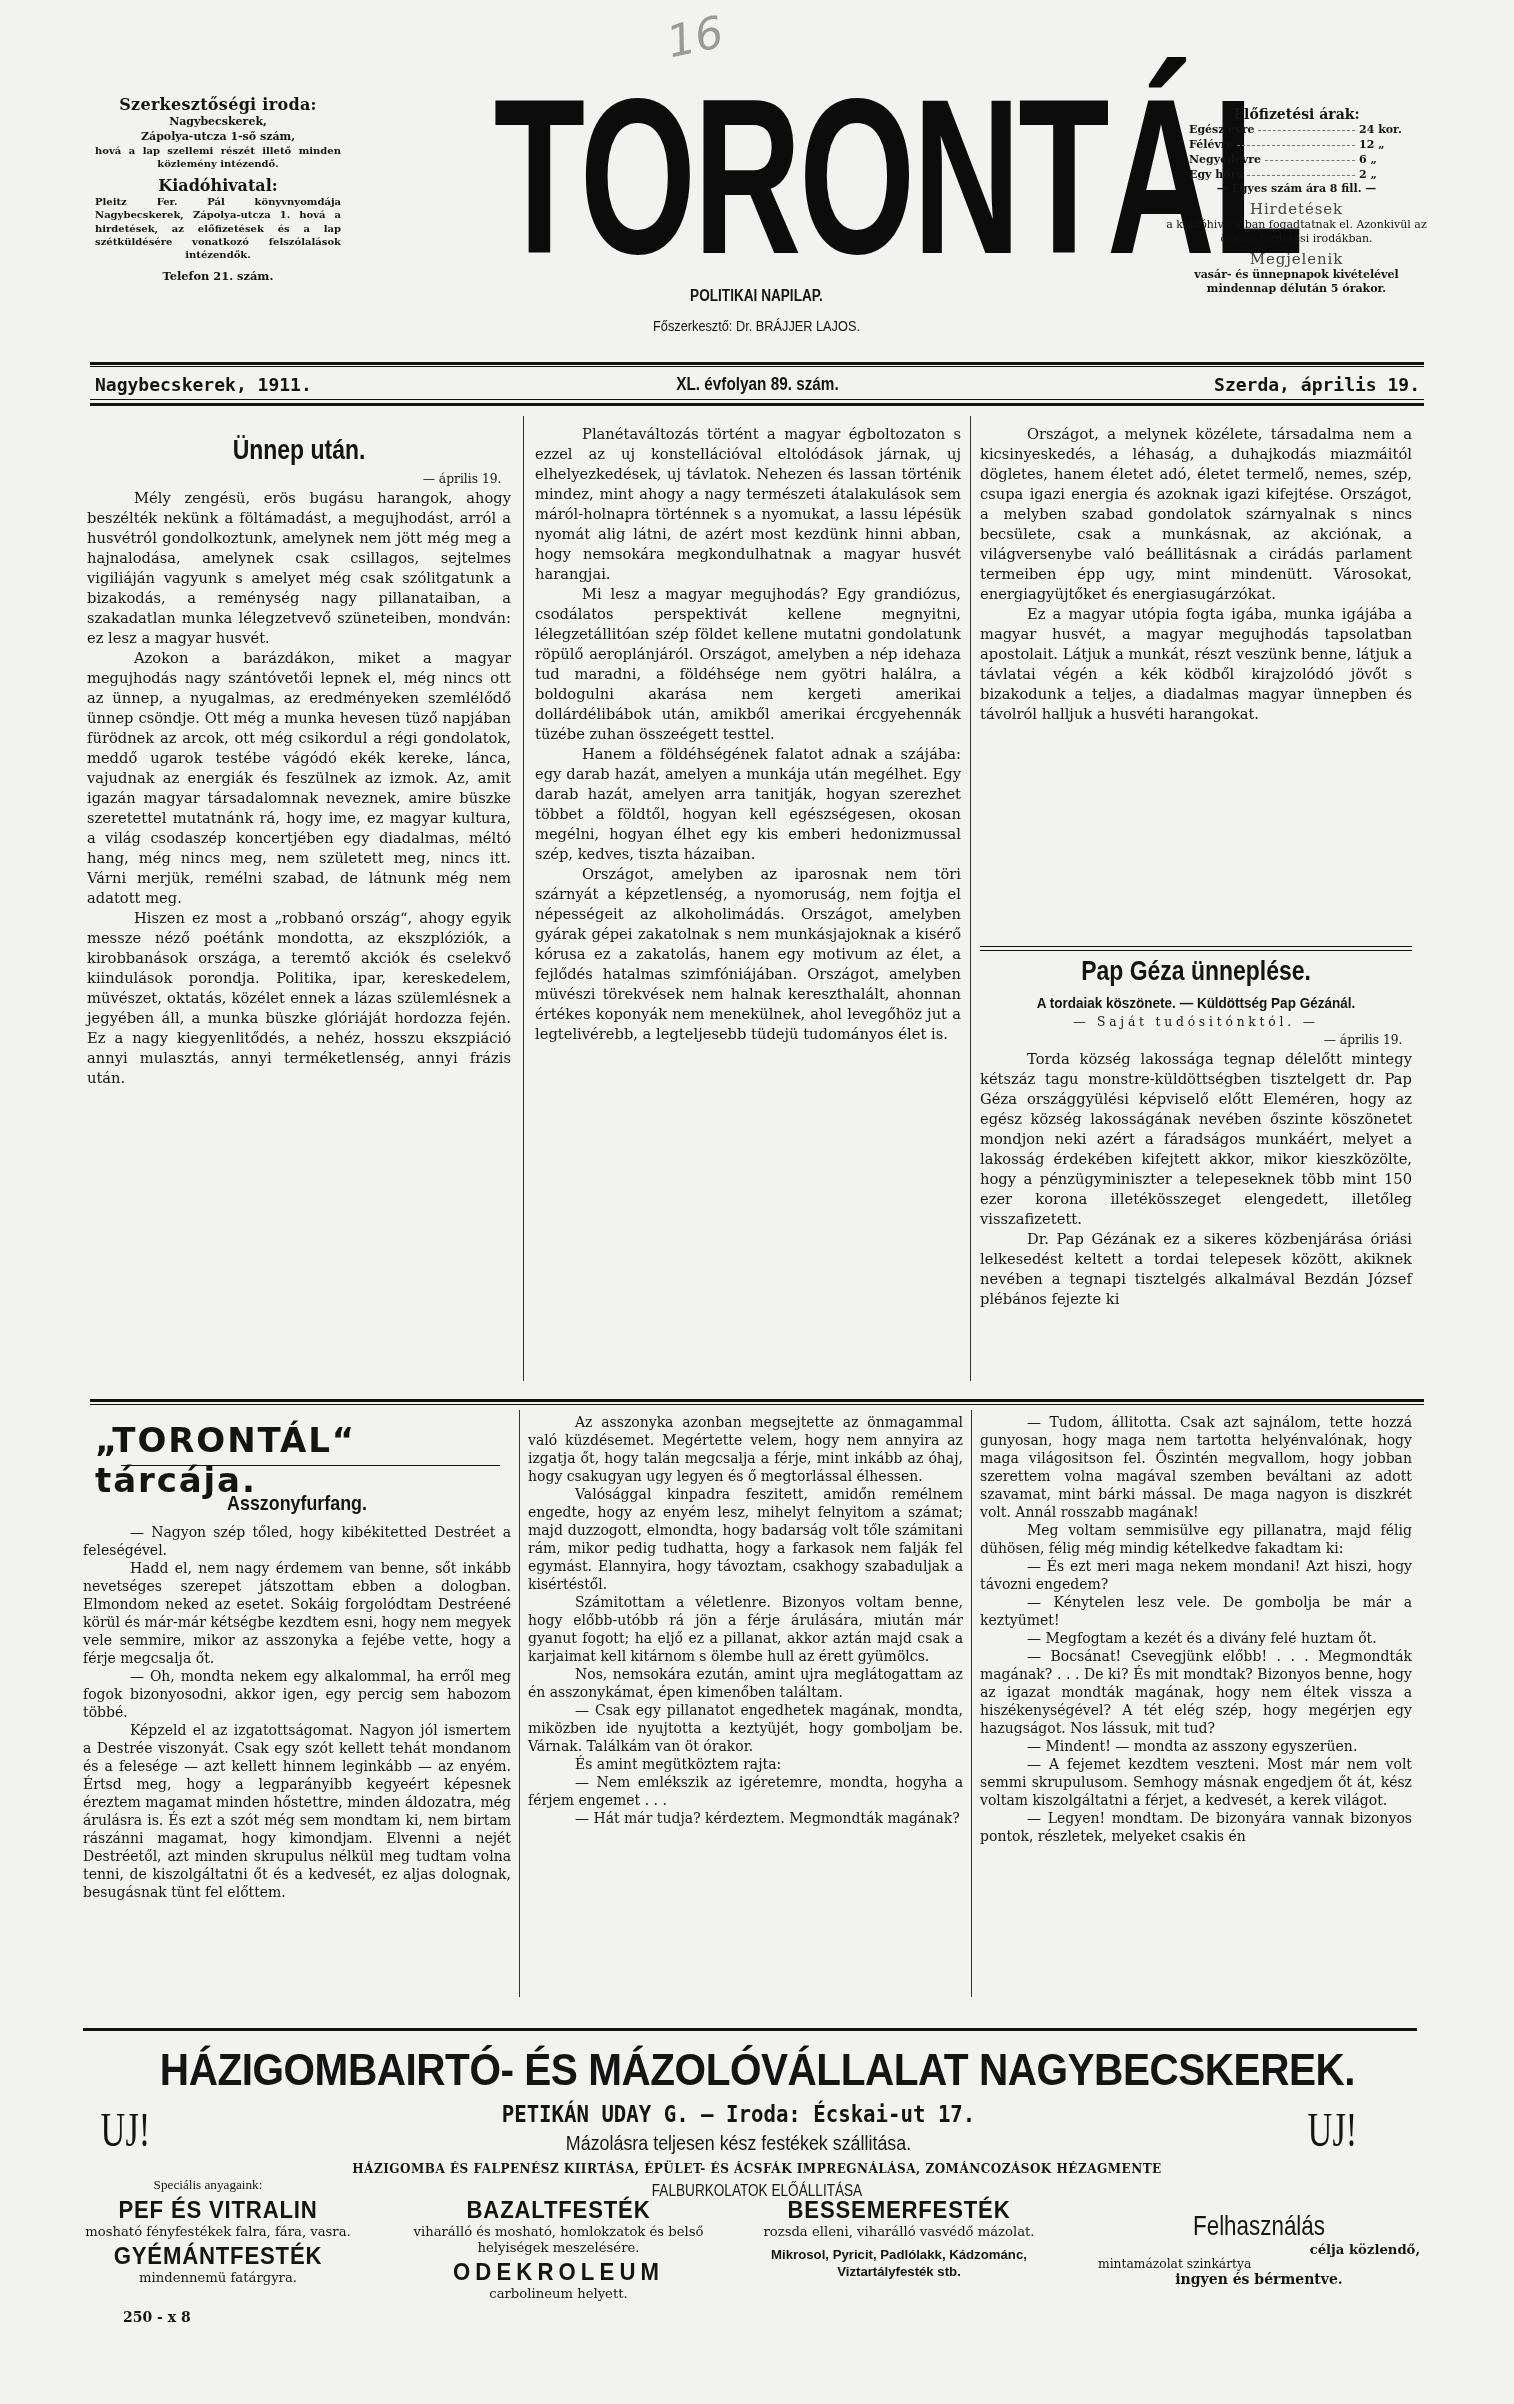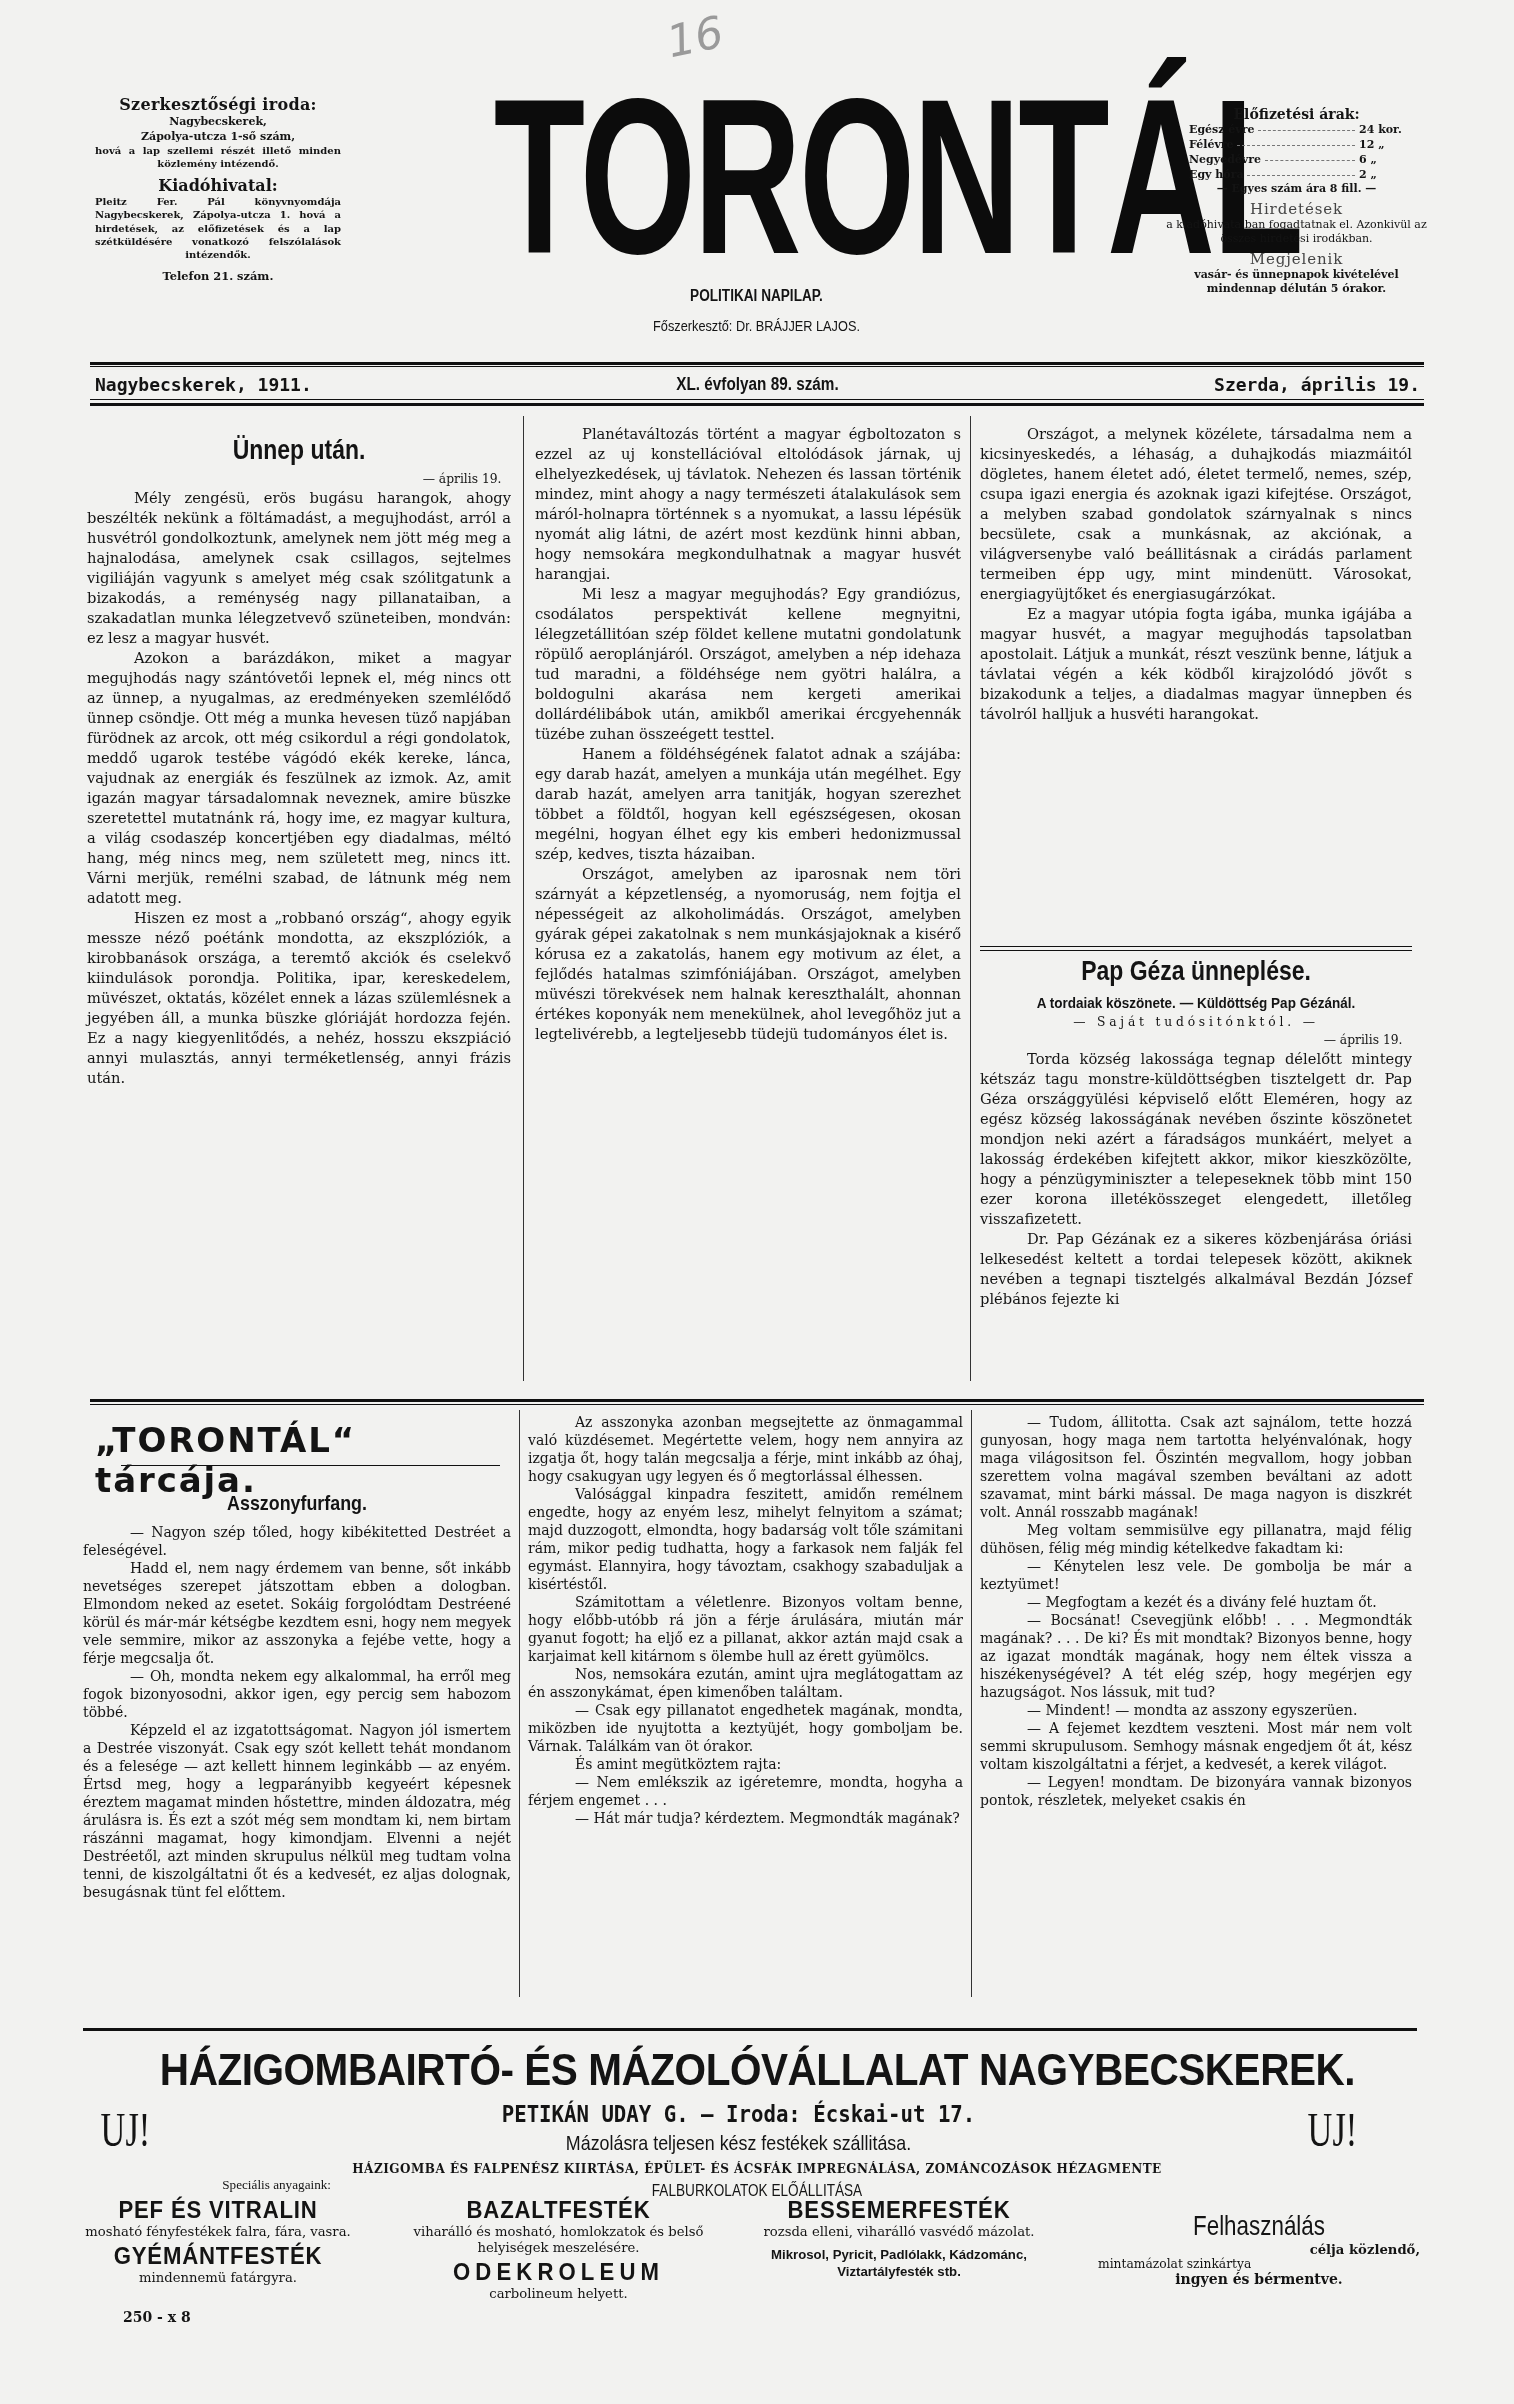--- a/index.html
+++ b/index.html
@@ -169,37 +169,38 @@
   <p>Nos, nemsokára ezután, amint ujra meglátogattam az én asszonykámat, épen kimenőben találtam.</p>
   <p>— Csak egy pillanatot engedhetek magának, mondta, miközben ide nyujtotta a keztyüjét, hogy gomboljam be. Várnak. Találkám van öt órakor.</p>
   <p>És amint megütköztem rajta:</p>
   <p>— Nem emlékszik az igéretemre, mondta, hogyha a férjem engemet . . .</p>
   <p>— Hát már tudja? kérdeztem. Megmondták magának?</p>
 </div>
 <div class="vline" style="left:971px; top:1410px; height:587px;"></div>
 <div class="col small" style="left:980px; top:1413px; width:432px;">
   <p>— Tudom, állitotta. Csak azt sajnálom, tette hozzá gunyosan, hogy maga nem tartotta helyénvalónak, hogy maga világositson fel. Őszintén megvallom, hogy jobban szerettem volna magával szemben beváltani az adott szavamat, mint bárki mással. De maga nagyon is diszkrét volt. Annál rosszabb magának!</p>
   <p>Meg voltam semmisülve egy pillanatra, majd félig dühösen, félig még mindig kételkedve fakadtam ki:</p>
+  <p>— És ezt meri maga nekem mondani! Azt hiszi, hogy távozni engedem?</p>
   <p>— Kénytelen lesz vele. De gombolja be már a keztyümet!</p>
   <p>— Megfogtam a kezét és a divány felé huztam őt.</p>
   <p>— Bocsánat! Csevegjünk előbb! . . . Megmondták magának? . . . De ki? És mit mondtak? Bizonyos benne, hogy az igazat mondták magának, hogy nem éltek vissza a hiszékenységével? A tét elég szép, hogy megérjen egy hazugságot. Nos lássuk, mit tud?</p>
   <p>— Mindent! — mondta az asszony egyszerüen.</p>
   <p>— A fejemet kezdtem veszteni. Most már nem volt semmi skrupulusom. Semhogy másnak engedjem őt át, kész voltam kiszolgáltatni a férjet, a kedvesét, a kerek világot.</p>
   <p>— Legyen! mondtam. De bizonyára vannak bizonyos pontok, részletek, melyeket csakis én</p>
 </div>
 
 <div class="rule thick" style="left:83px; top:2028px; width:1334px;"></div>
 <div class="ad-title" style="top:2044px;">HÁZIGOMBAIRTÓ- ÉS MÁZOLÓVÁLLALAT NAGYBECSKEREK.</div>
 <div class="uj" style="left:90px;">UJ!</div>
 <div class="uj" style="left:1297px;">UJ!</div>
 <div class="ad-line ad-addr">PETIKÁN UDAY G. — Iroda: Écskai-ut 17.</div>
 <div class="ad-line ad-sub">Mázolásra teljesen kész festékek szállitása.</div>
 <div class="ad-line ad-caps">HÁZIGOMBA ÉS FALPENÉSZ KIIRTÁSA, ÉPÜLET- ÉS ÁCSFÁK IMPREGNÁLÁSA, ZOMÁNCOZÁSOK HÉZAGMENTE</div>
 <div class="ad-line" style="left:530px; top:2181px; width:454px; font-family:'Liberation Sans',sans-serif; font-size:17px; transform:scaleX(0.8);">FALBURKOLATOK ELŐÁLLITÁSA</div>
-<div class="ad-line" style="left:85px; top:2177px; width:246px; font-size:13.2px; font-family:'Liberation Serif',serif;text-align:right;">Speciális anyagaink:</div>
+<div class="ad-line" style="left:85px; top:2177px; width:246px; font-size:13.2px; font-family:'Liberation Serif',serif;">Speciális anyagaink:</div>
 
 <div class="ad-block" style="left:76px; top:2196px; width:284px;">
   <div class="big">PEF ÉS VITRALIN</div>
   <div class="small">mosható fényfestékek falra, fára, vasra.</div>
   <div class="big" style="margin-top:1.9px;">GYÉMÁNTFESTÉK</div>
   <div class="small">mindennemü fatárgyra.</div>
 </div>
 <div class="ad-block" style="left:407px; top:2196px; width:303px;">
   <div class="big">BAZALTFESTÉK</div>
   <div class="small">viharálló és mosható, homlokzatok és belső helyiségek meszelésére.</div>

